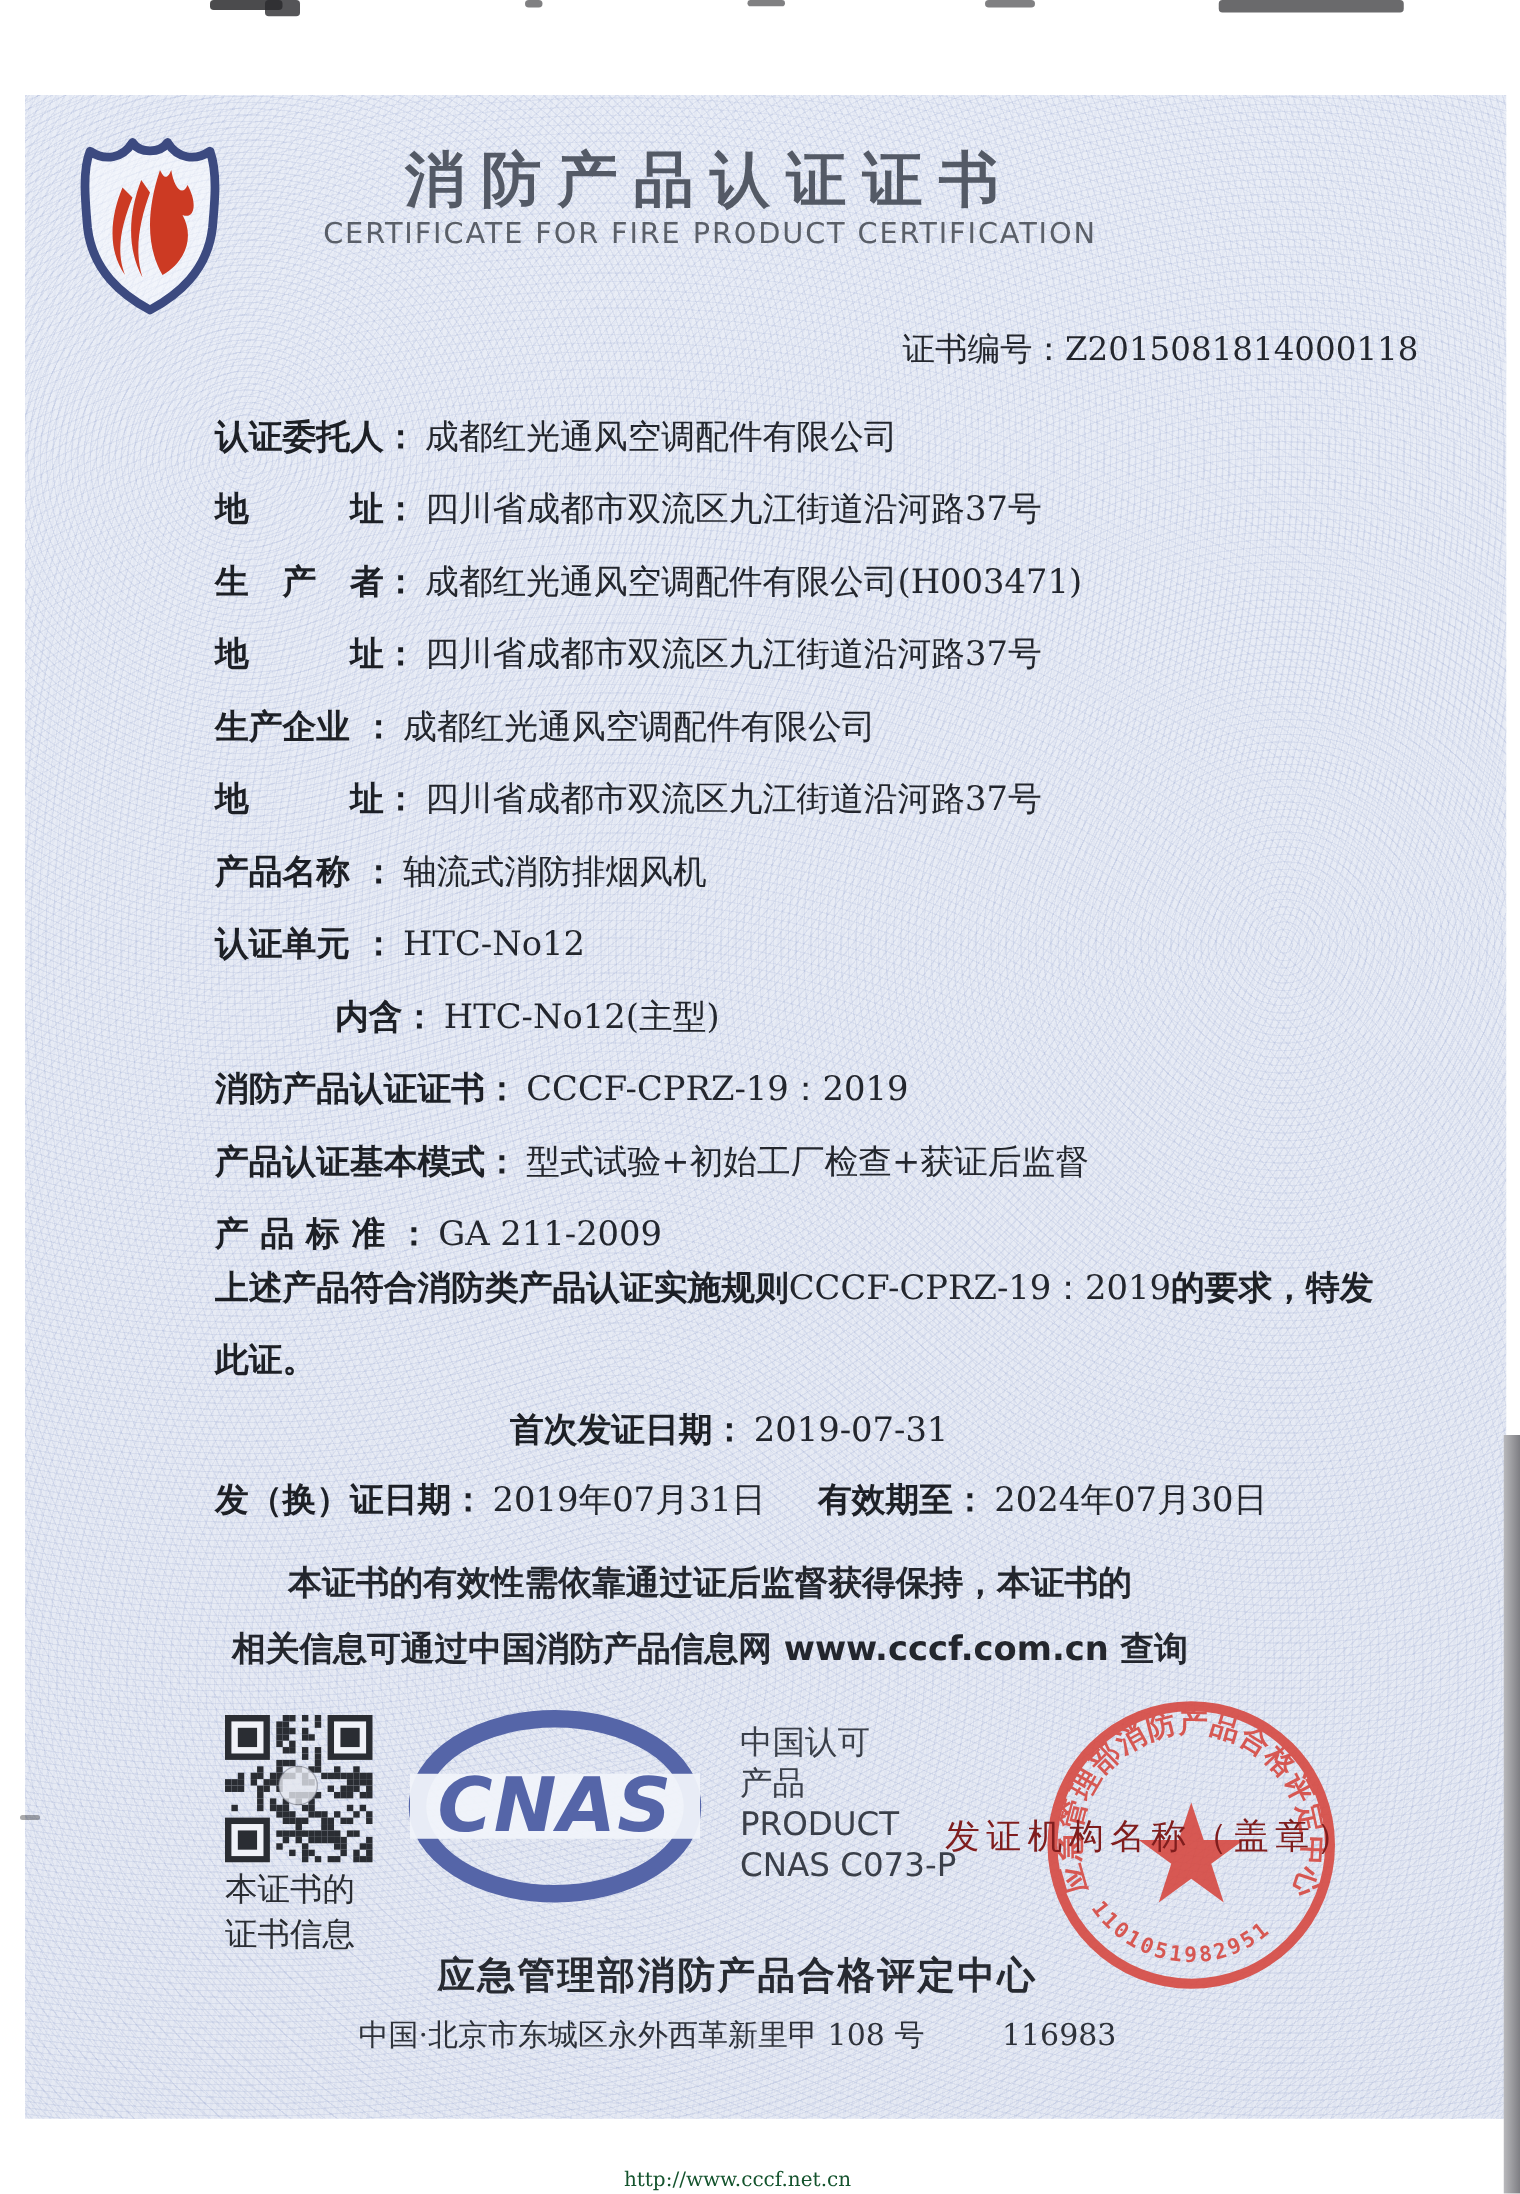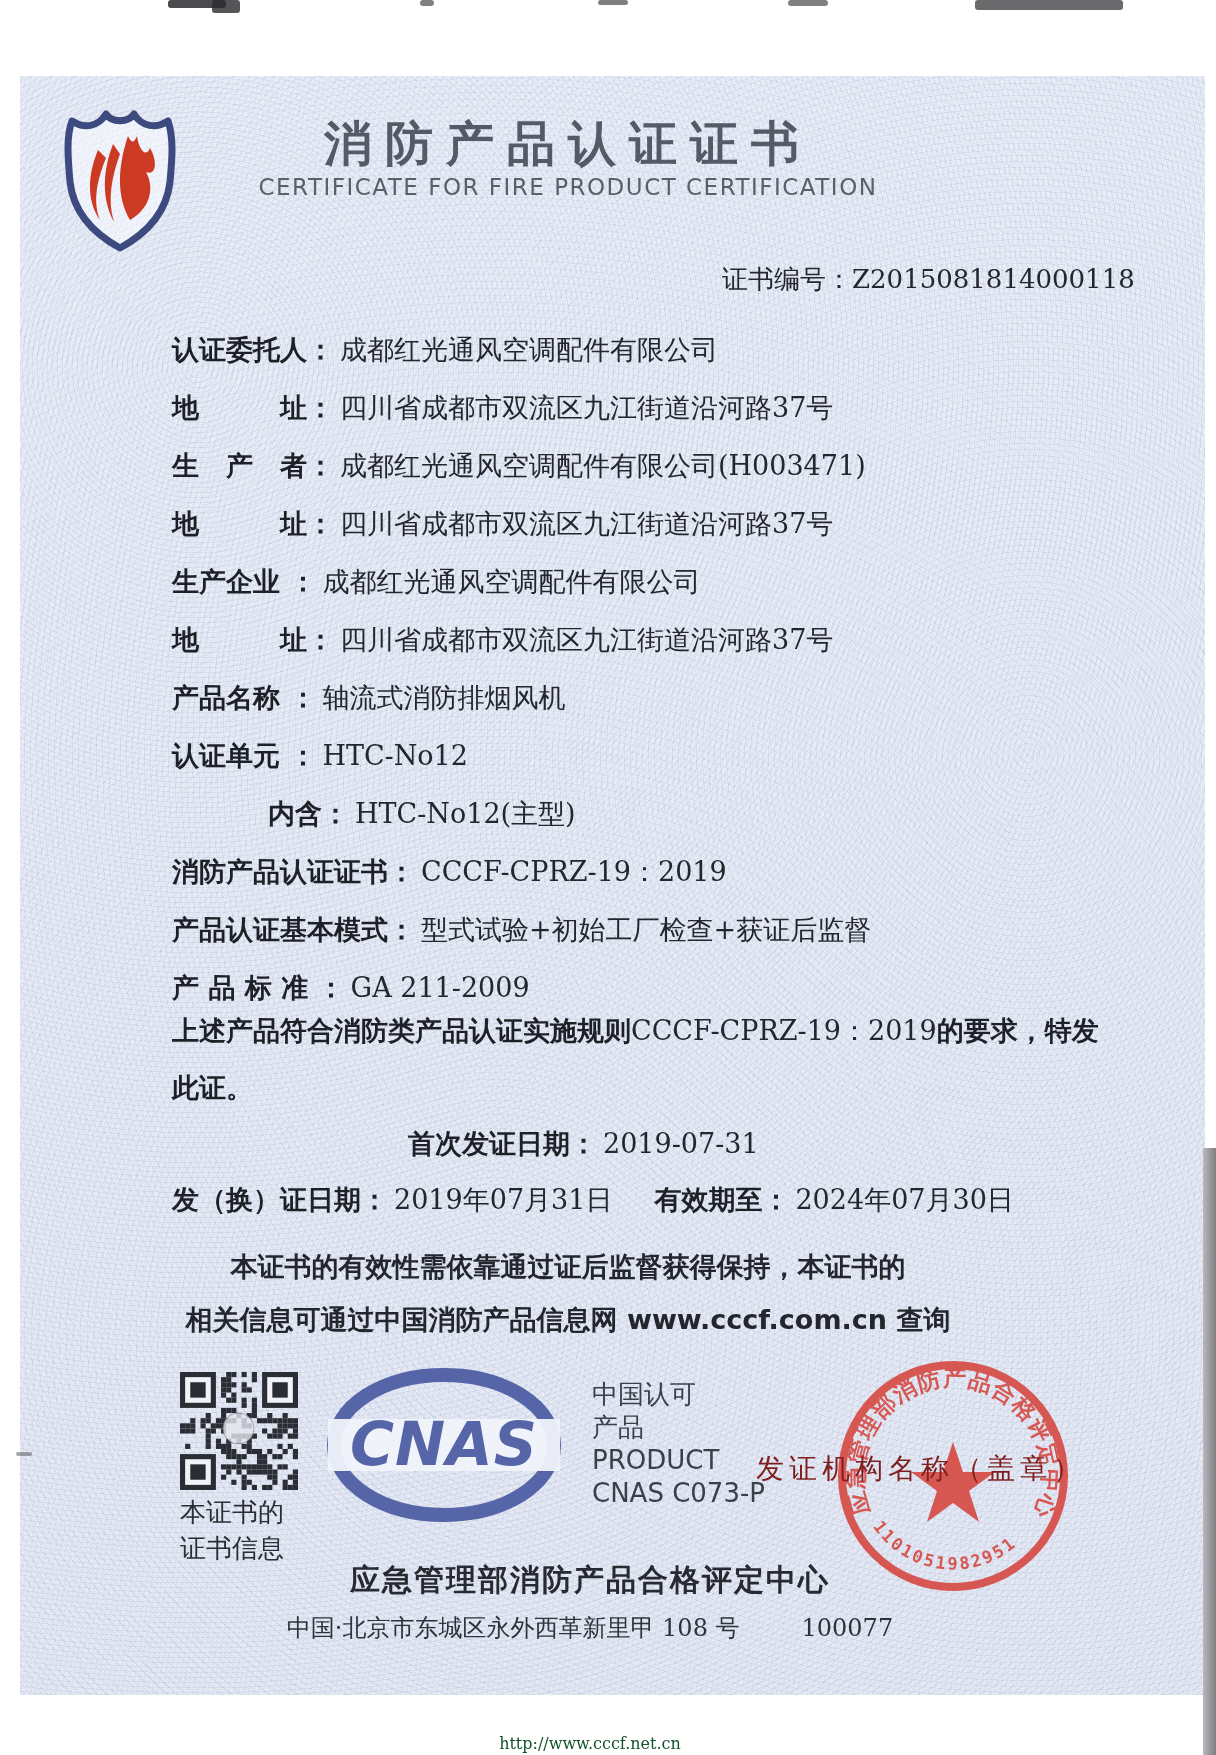--- a/index.html
+++ b/index.html
@@ -350,17 +350,17 @@
       </text>
       <text font-family="DejaVu Sans Mono, monospace" font-size="17" font-weight="bold" fill="#d6453d" letter-spacing="2.5">
         <textPath href="#arcBottom" startOffset="28">1101051982951</textPath>
       </text>
     </svg>
   </div>
   <div class="abs stamp-label">发证机构名称（盖章）</div>
 
   <div class="centerband abs org-line" style="left:40px;width:1100px;">应急管理部消防产品合格评定中心</div>
   <div class="centerband abs addr-line" style="left:40px;width:1100px;">
-    <span>中国·北京市东城区永外西革新里甲 108 号</span><span class="post">100077</span>
+    <span>中国·北京市东城区永外西革新里甲 108 号</span><span class="post">116983</span>
   </div>
   <div class="centerband abs url-line" style="left:40px;width:1100px;">http://www.cccf.net.cn</div>
 
 </div>
 
 </body></html>

